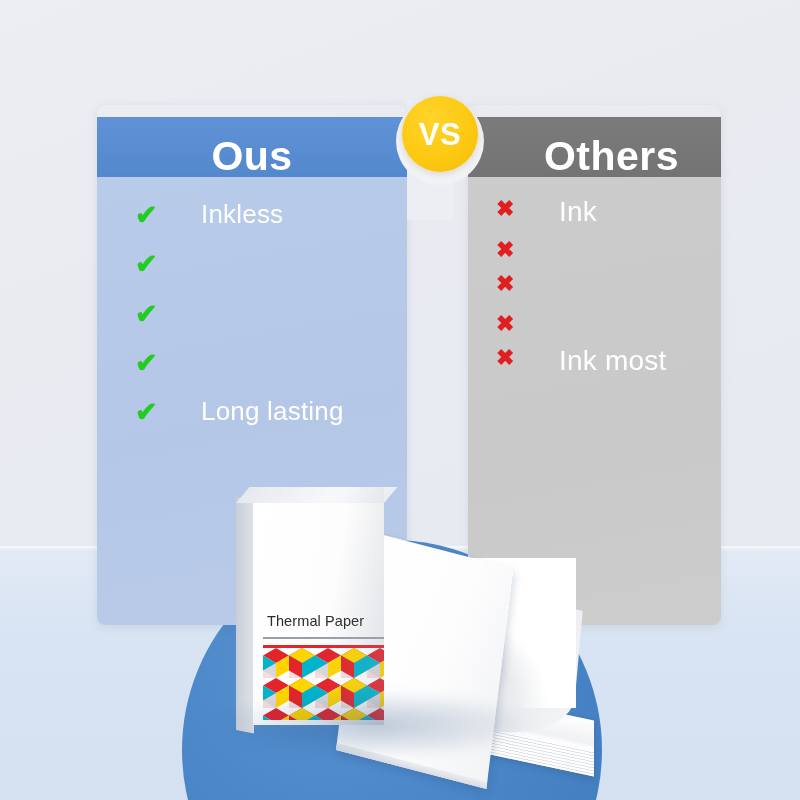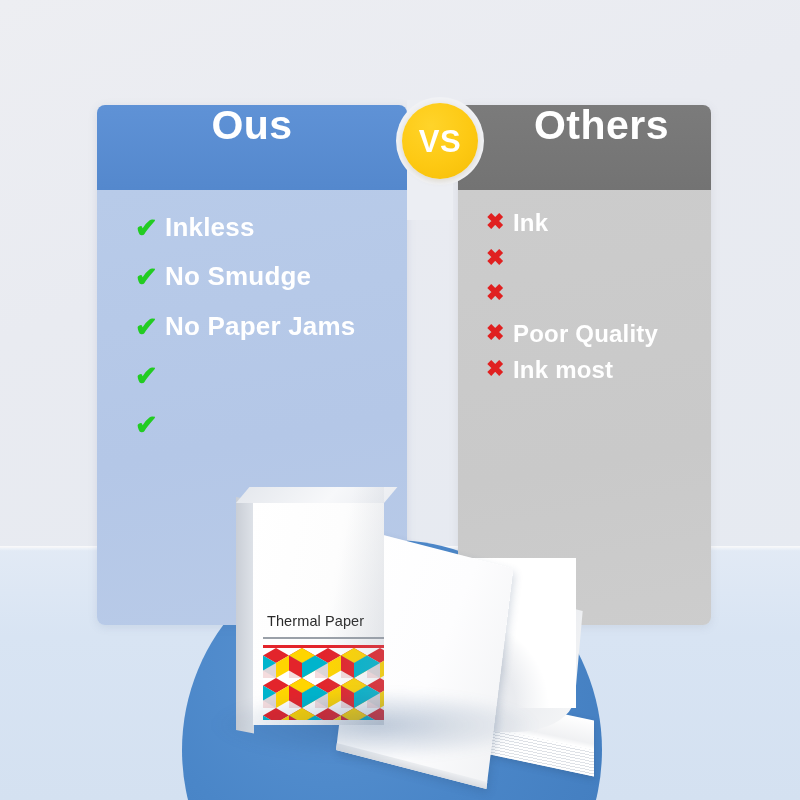--- a/index.html
+++ b/index.html
@@ -65,29 +65,30 @@
     position: absolute;
     border-radius: 8px;
     overflow: hidden;
   }
   .panel-left {
     left: 97px; top: 105px;
     width: 310px; height: 520px;
     box-shadow: 0 2px 10px rgba(80,100,140,0.13);
   }
   .panel-right {
-    left: 458px; top: 105px;
+    left: 468px; top: 105px;
     width: 253px; height: 520px;
     box-shadow: 0 2px 10px rgba(110,110,120,0.13);
   }
   .panel-head {
-    height: 85px;
+    height: 60px;
     display: flex;
-    align-items: flex-start;
+    align-items: flex-end;
     justify-content: center;
+    margin-top: 12px;
   }
   .head-left { background: linear-gradient(180deg, #5f92d6 0%, #5488cd 100%); }
   .head-right { background: linear-gradient(180deg, #7b7b7b 0%, #737373 100%); }
   .panel-title {
     color: #ffffff;
     font-size: 41px;
     font-weight: bold;
     letter-spacing: 0.5px;
     line-height: 1;
   }
@@ -120,50 +121,51 @@
   }
   .mark-check { color: #22cc22; }
   .mark-x {
     color: #e02020;
     font-size: 22px;
     width: 27px;
   }
   .feat {
     color: #ffffff;
     font-size: 26px;
-    font-weight: bold;
+    font-weight: normal;
     line-height: 1.06;
     letter-spacing: 0.2px;
+    margin-left: 36px;
   }
   .list-right {
     padding: 20px 0 0 28px;
   }
   .feat-right {
-    font-size: 24px;
+    font-size: 28px;
     max-width: 190px;
   }
   .row-tall { margin-bottom: 17px; }
 
   
   .vs-gap {
     position: absolute;
     left: 407px; top: 100px;
     width: 46px; height: 120px;
     background: #eceef3;
   }
   .vs-ring {
     position: absolute;
     left: 396px; top: 97px;
     width: 88px; height: 88px;
     border-radius: 50%;
     background: #f1f2f5;
   }
   .vs-badge {
     position: absolute;
-    left: 402px; top: 103px;
+    left: 402px; top: 96px;
     width: 76px; height: 76px;
     border-radius: 50%;
     background: radial-gradient(circle at 38% 30%, #ffd42a 0%, #fdc913 55%, #f5bd06 100%);
     display: flex;
     align-items: center;
     justify-content: center;
     box-shadow: 0 2px 6px rgba(120,90,0,0.18);
   }
   .vs-text {
     color: #ffffff;
@@ -310,34 +312,33 @@
     <div class="panel-body-left">
       <div class="list-left">
 
         <div class="row">
           <span class="mark mark-check">✔</span>
           <span class="feat">Inkless</span>
         </div>
 
         <div class="row">
           <span class="mark mark-check">✔</span>
-          <span class="feat">No Smudge</span>
         </div>
 
         <div class="row">
           <span class="mark mark-check">✔</span>
-          <span class="feat">No Paper Jams</span>
         </div>
 
         <div class="row">
           <span class="mark mark-check">✔</span>
         </div>
 
         <div class="row">
           <span class="mark mark-check">✔</span>
+          <span class="feat">Long lasting</span>
         </div>
 
       </div>
     </div>
   </div>
 
   <div class="panel panel-right">
     <div class="panel-head head-right">
       <span class="panel-title title-right">Others</span>
     </div>
@@ -352,21 +353,20 @@
         <div class="row row-right">
           <span class="mark mark-x">✖</span>
         </div>
 
         <div class="row row-tall">
           <span class="mark mark-x">✖</span>
         </div>
 
         <div class="row row-right">
           <span class="mark mark-x">✖</span>
-          <span class="feat feat-right">Poor Quality</span>
         </div>
 
         <div class="row row-right">
           <span class="mark mark-x">✖</span>
           <span class="feat feat-right">Ink most</span>
         </div>
 
       </div>
     </div>
   </div>

